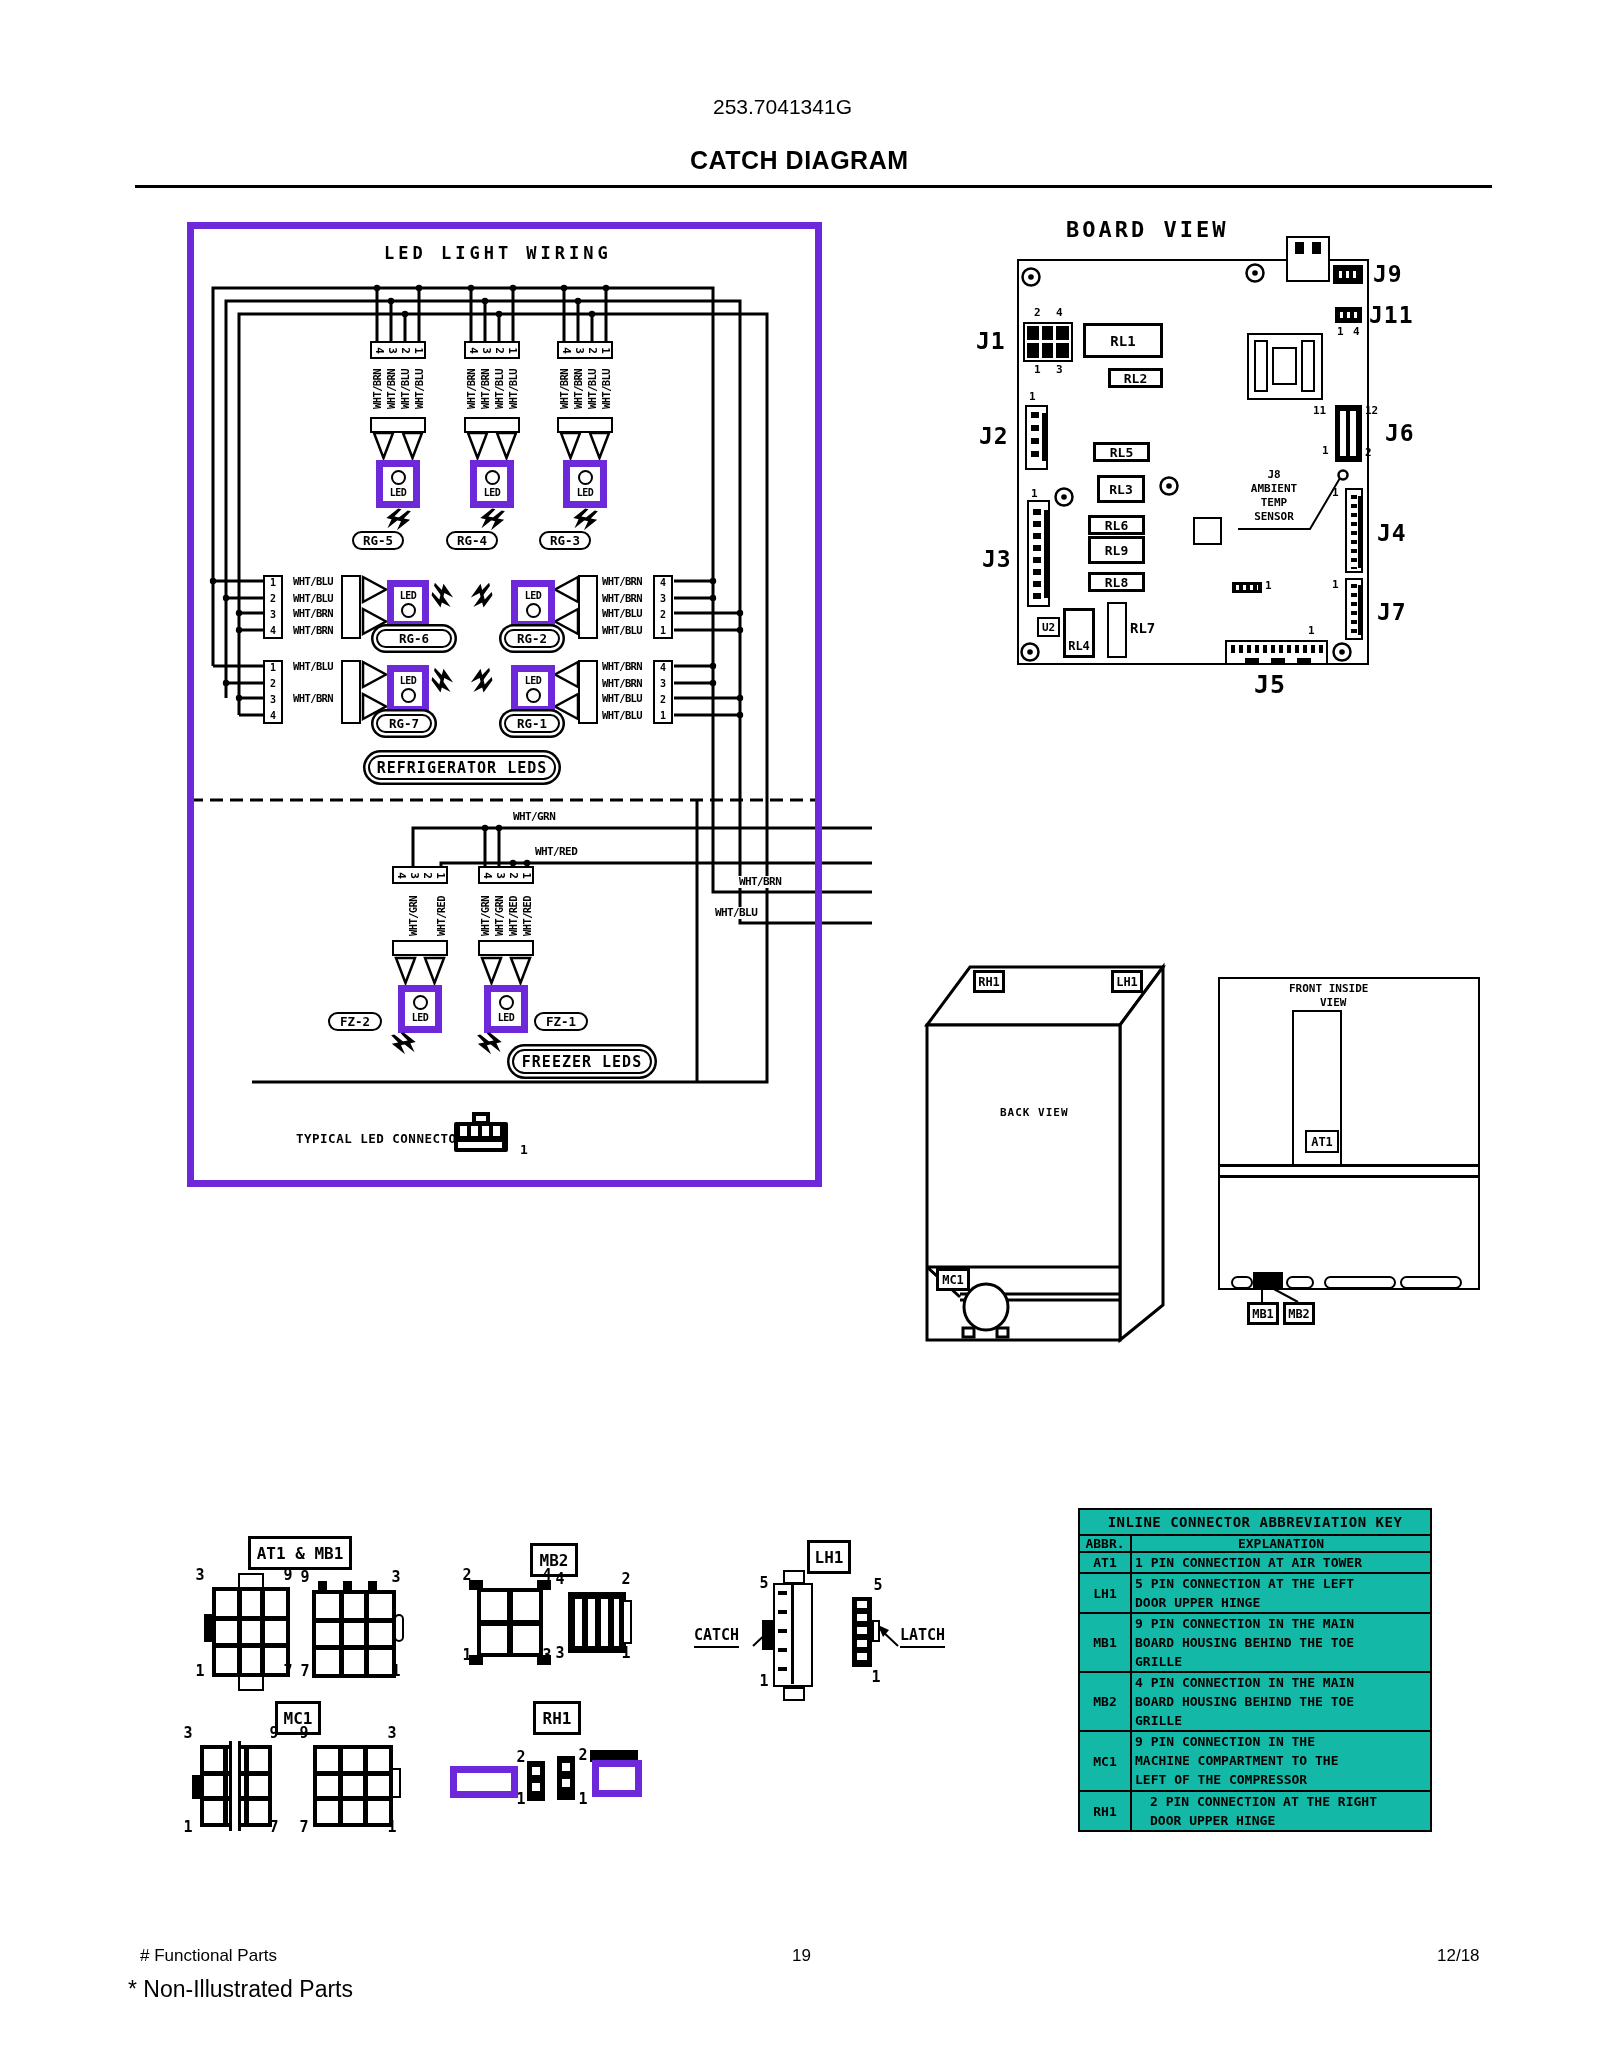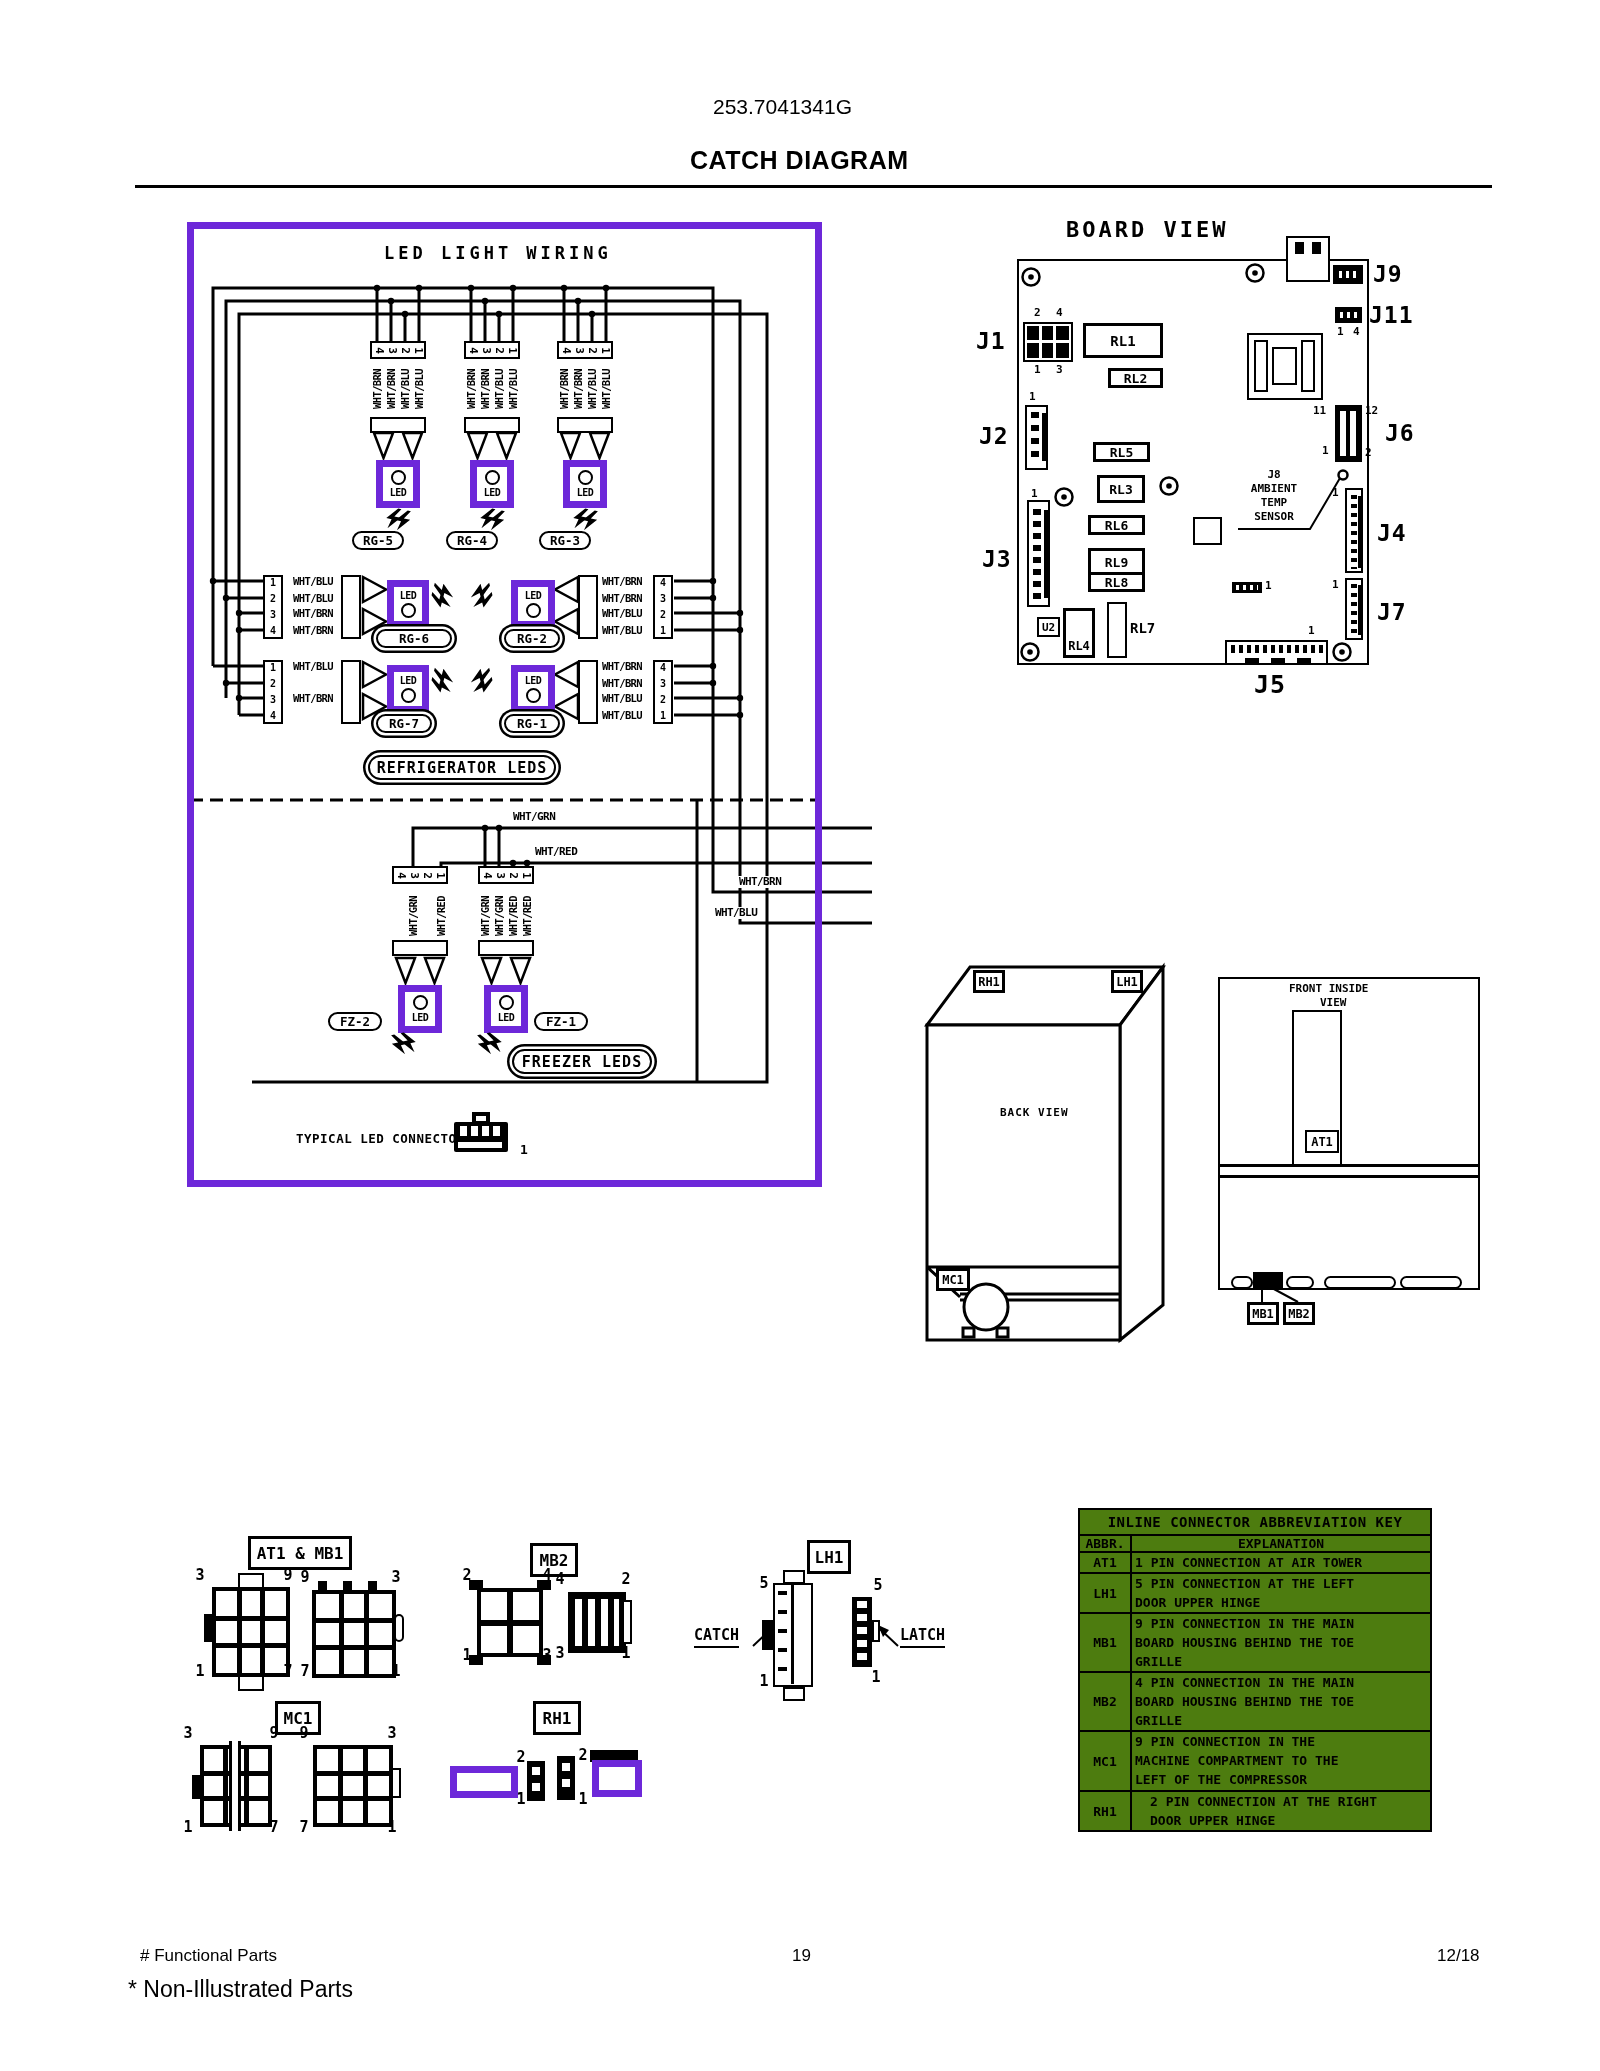--- a/index.html
+++ b/index.html
@@ -431,21 +431,21 @@
   <div class="abs rl" style="left:1097px;top:475px;width:48px;height:28px">RL3</div>
 
   <span class="abs pin1" style="left:1031px;top:487px">1</span>
   <span class="abs jlab" style="left:982px;top:546px">J3</span>
   <div class="abs box" style="left:1027px;top:500px;width:23px;height:107px">
     <div class="abs" style="left:4px;top:7px;width:8px;height:92px;background-image:repeating-linear-gradient(#000 0 6px,rgba(0,0,0,0) 6px 12px)"></div>
     <div class="abs" style="right:-1px;top:8px;width:5px;height:88px;background:#000"></div>
   </div>
 
   <div class="abs rl" style="left:1088px;top:515px;width:57px;height:20px">RL6</div>
-  <div class="abs rl" style="left:1088px;top:548px;width:57px;height:28px">RL9</div>
+  <div class="abs rl" style="left:1088px;top:536px;width:57px;height:28px">RL9</div>
   <div class="abs rl" style="left:1088px;top:572px;width:57px;height:20px">RL8</div>
 
   <div class="abs box" style="left:1193px;top:517px;width:29px;height:28px"></div>
   <div class="abs col t" style="left:1234px;top:468px;width:80px;font-size:11px;line-height:14px">
     <span>J8</span>
     <span>AMBIENT</span>
     <span>TEMP</span>
     <span>SENSOR</span>
   </div>
 
@@ -579,21 +579,21 @@
   </div>
   <span class="abs num" style="left:513px;top:1790px">1</span>
   <div class="abs" style="left:557px;top:1756px;width:18px;height:44px;background:#000">
     <div class="abs" style="left:5px;top:7px;width:8px;height:30px;background-image:repeating-linear-gradient(#fff 0 8px,rgba(0,0,0,0) 8px 16px)"></div>
   </div>
   <span class="abs num" style="left:575px;top:1746px">2</span>
   <span class="abs num" style="left:575px;top:1790px">1</span>
   <div class="abs" style="left:590px;top:1750px;width:48px;height:12px;background:#000"></div>
   <div class="abs box3" style="left:592px;top:1760px;width:50px;height:37px"></div>
 
-  <div class="abs" style="left:1078px;top:1508px;width:354px;border:2.5px solid #000;background:#4d7c0f">
+  <div class="abs" style="left:1078px;top:1508px;width:354px;border:2.5px solid #000;background:#14b8a6">
     <div class="cc kv" style="height:24px;font-size:14px;letter-spacing:0.5px">INLINE CONNECTOR ABBREVIATION KEY</div>
     <div style="display:flex;border-top:2px solid #000">
       <div class="cc kv" style="width:52px;border-right:2px solid #000">ABBR.</div>
       <div class="cc kv" style="flex:1">EXPLANATION</div>
     </div>
     <div style="display:flex;border-top:2px solid #000;min-height:20px">
       <div class="cc kv" style="width:52px;border-right:2px solid #000">AT1</div>
       <div class="kv" style="flex:1;padding:0 3px;line-height:19px">
         <div>1 PIN CONNECTION AT AIR TOWER</div>
       </div>

